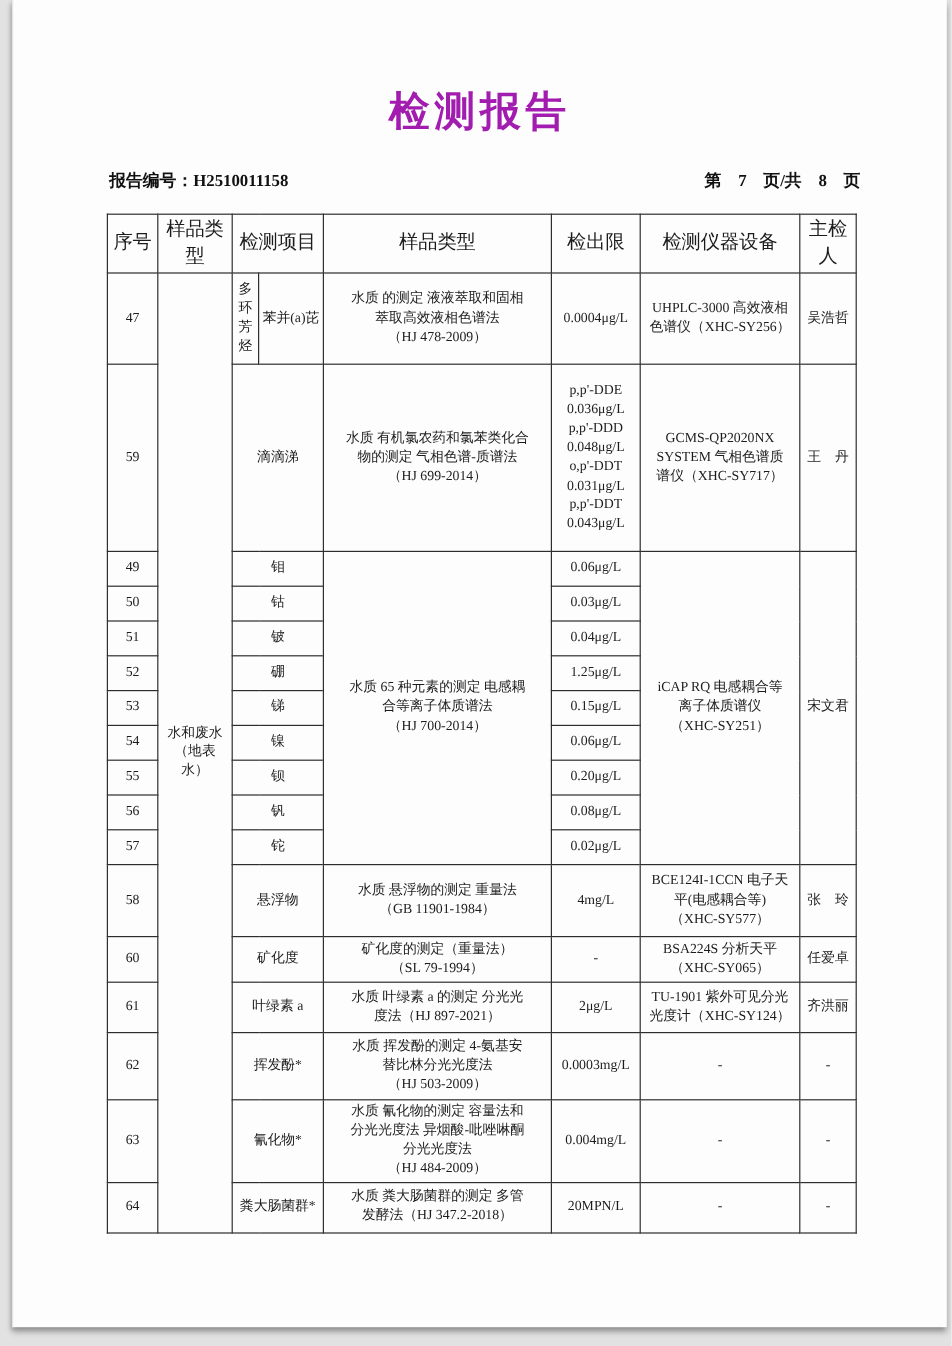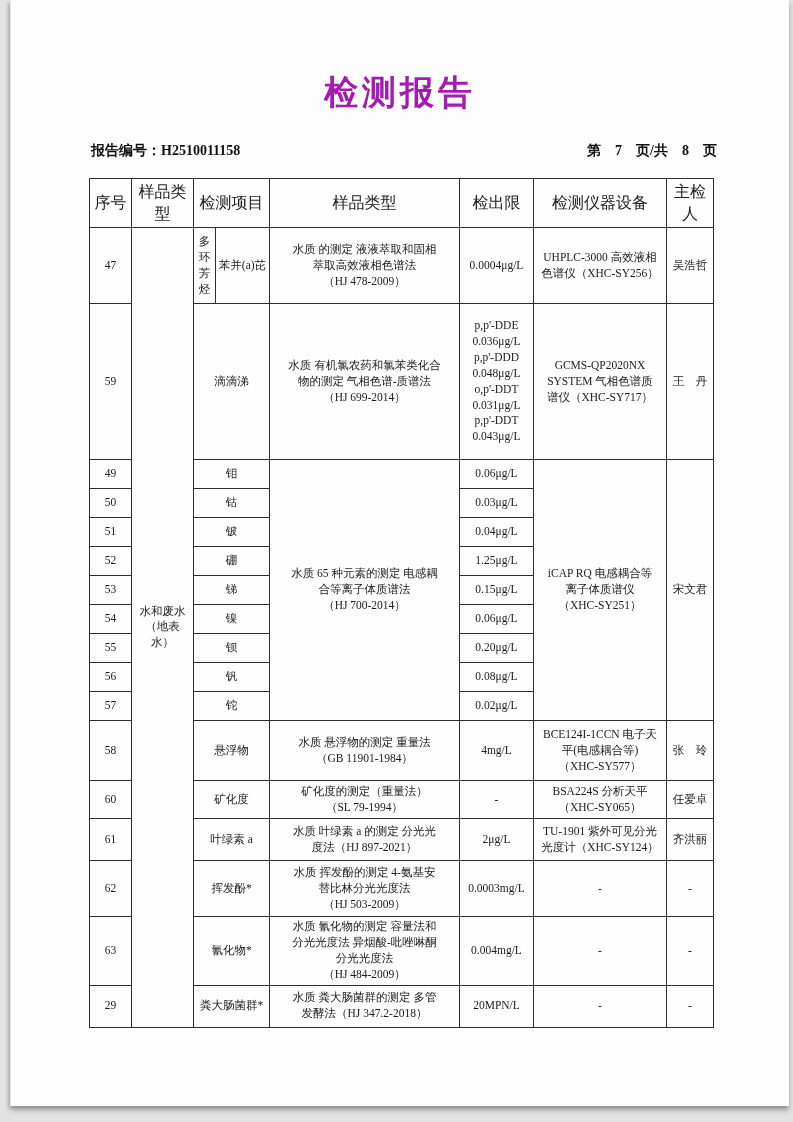--- a/index.html
+++ b/index.html
@@ -240,21 +240,21 @@
       <td>水质 氰化物的测定 容量法和
 分光光度法 异烟酸-吡唑啉酮
 分光光度法
 （HJ 484-2009）</td>
       <td>0.004mg/L</td>
       <td>-</td>
       <td>-</td>
     </tr>
 
     <tr class="h-64">
-      <td>29</td>
+      <td>64</td>
       <td colspan="2">粪大肠菌群*</td>
       <td>水质 粪大肠菌群的测定 多管
 发酵法（HJ 347.2-2018）</td>
       <td>20MPN/L</td>
       <td>-</td>
       <td>-</td>
     </tr>
   </tbody>
     </table>
 

